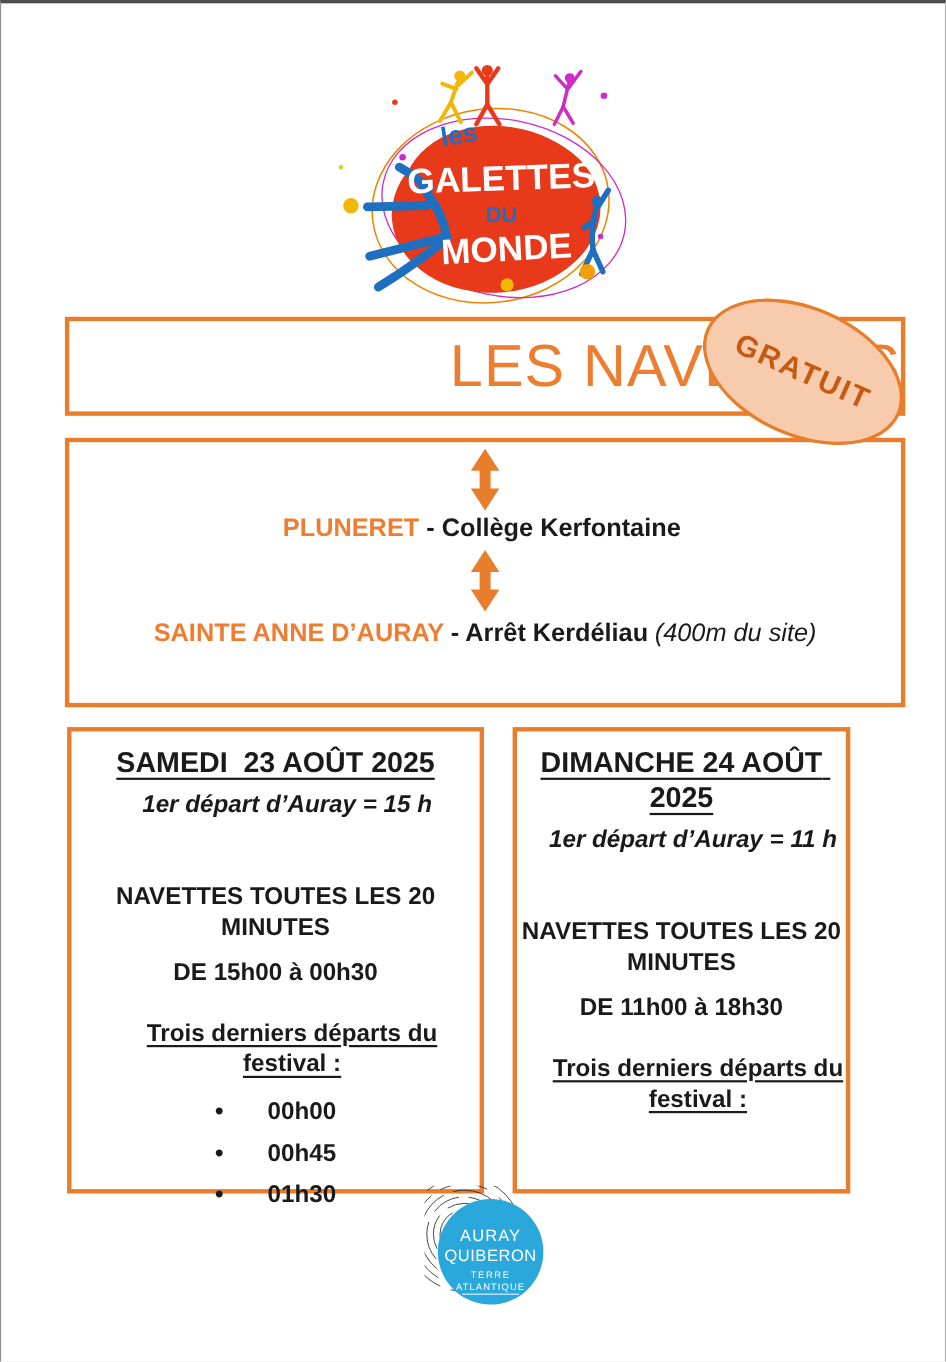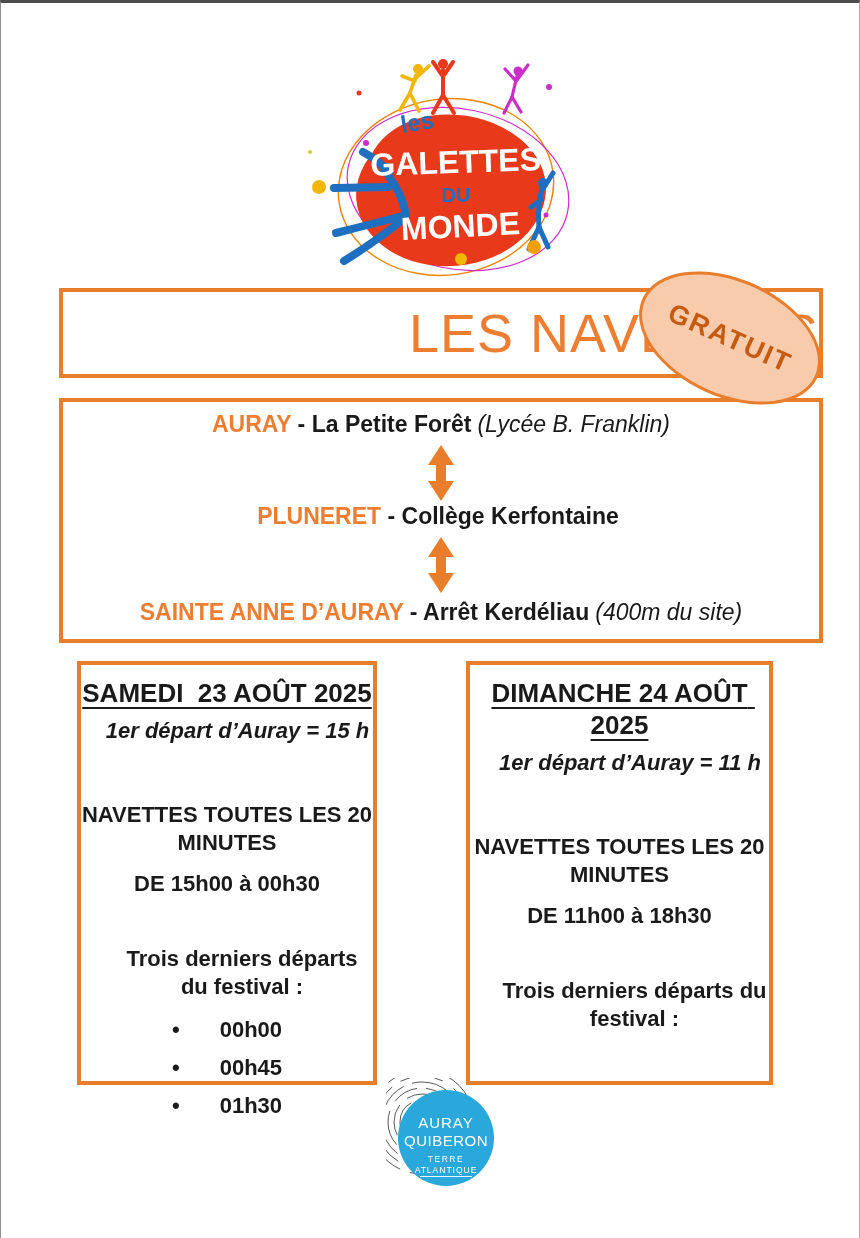--- a/index.html
+++ b/index.html
@@ -37,32 +37,32 @@
   .route-line .sep, .route-line .place { color:#1a1a1a; }
   .route-line .note { font-style:italic; font-weight:500; margin-left:6px; }
   .rl-1 { margin-top:7px; }
   .rl-3 { margin-top:4px; }
   .route-arrow { display:block; margin:6px auto 0 auto; }
   
   .day-card {
     position:absolute; top:658px; height:424px;
     border:4px solid #e87d2b; text-align:center;
   }
-  .day-card.sat { left:76px;  width:300px; }
+  .day-card.sat { left:60px;  width:379px; }
   .day-card.sun { left:465px; width:307px; }
   .day-title {
     margin-top:12px; font-size:26px; font-weight:700; line-height:32px;
     text-decoration:underline; text-underline-offset:5px; white-space:pre-wrap;
   }
   .day-first { margin-top:8px; font-size:22px; line-height:28px; font-style:italic; font-weight:600;margin-left:21px; }
   .freq1 { margin-top:56px; font-size:22px; line-height:28px; font-weight:700; }
   .freq2 { margin-top:13px; font-size:22px; line-height:28px; font-weight:700; }
   .last-label {
-    margin-top:47px; font-size:22px; line-height:28px; font-weight:700;
-    text-underline-offset:4px;padding-left:30px;
+    margin-top:27px; font-size:22px; line-height:28px; font-weight:700;
+    text-decoration:underline; text-underline-offset:4px;padding-left:30px;
   }
   .dep-list { margin-top:14px; display:inline-block; text-align:left; list-style:none; }
   .dep-list li {
     font-size:22px; font-weight:700; line-height:30px; margin-bottom:8px;
     display:flex; align-items:center;text-align:right;
   }
   .dep-list li::before {
     content:"•"; font-size:22px; margin-right:40px; color:#1a1a1a;
   }
   
@@ -144,23 +144,20 @@
   </svg>
 
   <div class="banner">
     <div class="banner-title">LES NAVETTES</div>
   </div>
   <div class="badge">
     <span>GRATUIT</span>
   </div>
 
   <div class="route-box">
-    <div class="route-line rl-1">
-      <span class="city">AURAY</span><span class="sep"> - </span><span class="place">La Petite Forêt</span><span class="note">(Lycée B. Franklin)</span>
-    </div>
     <svg class="route-arrow" width="26" height="56" viewBox="0 0 26 56">
       <polygon points="13,0 26,20 0,20" fill="#e87d2b"></polygon>
       <rect x="8" y="18" width="10" height="20" fill="#e87d2b"></rect>
       <polygon points="13,56 26,36 0,36" fill="#e87d2b"></polygon>
     </svg>
     <div class="route-line rl-2">
       <span class="city">PLUNERET</span><span class="sep"> - </span><span class="place">Collège Kerfontaine</span><span class="note"></span>
     </div>
     <svg class="route-arrow" width="26" height="56" viewBox="0 0 26 56">
       <polygon points="13,0 26,20 0,20" fill="#e87d2b"></polygon>

